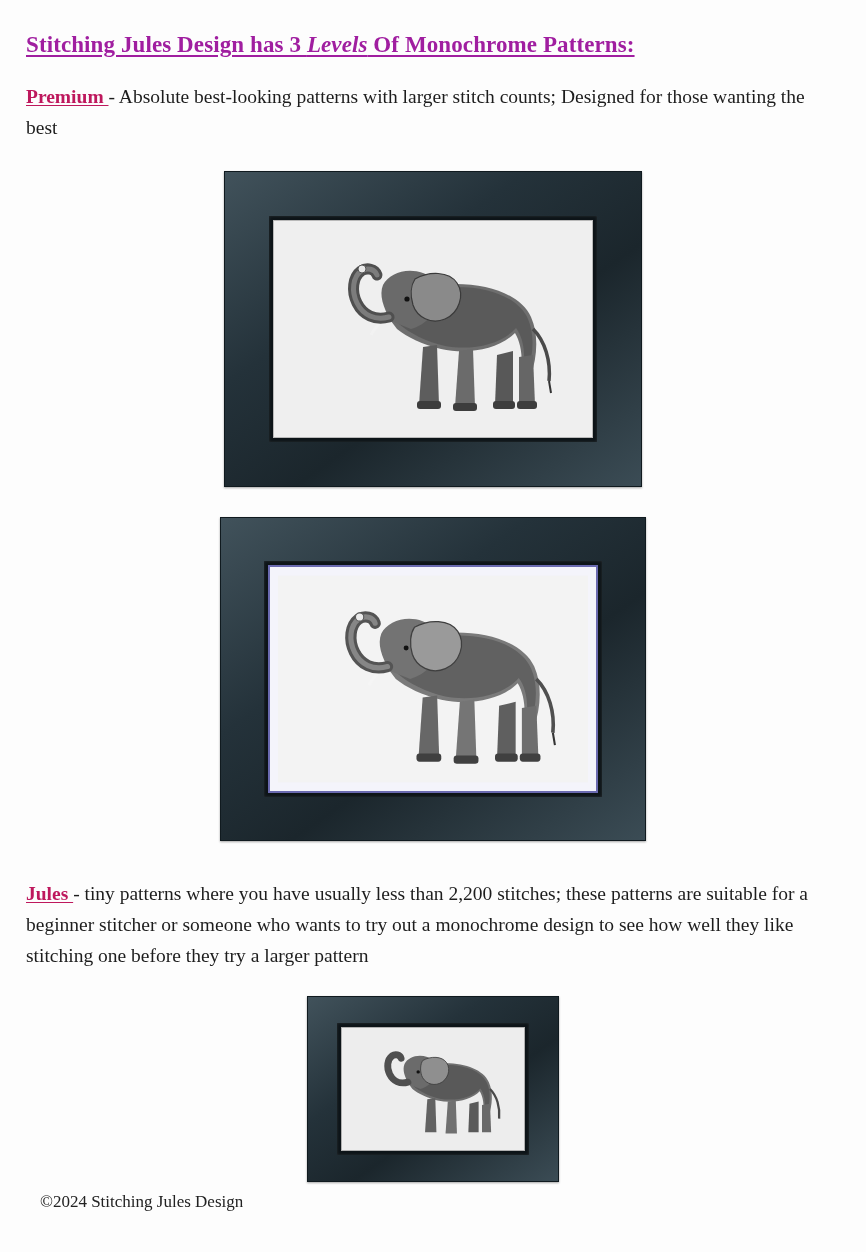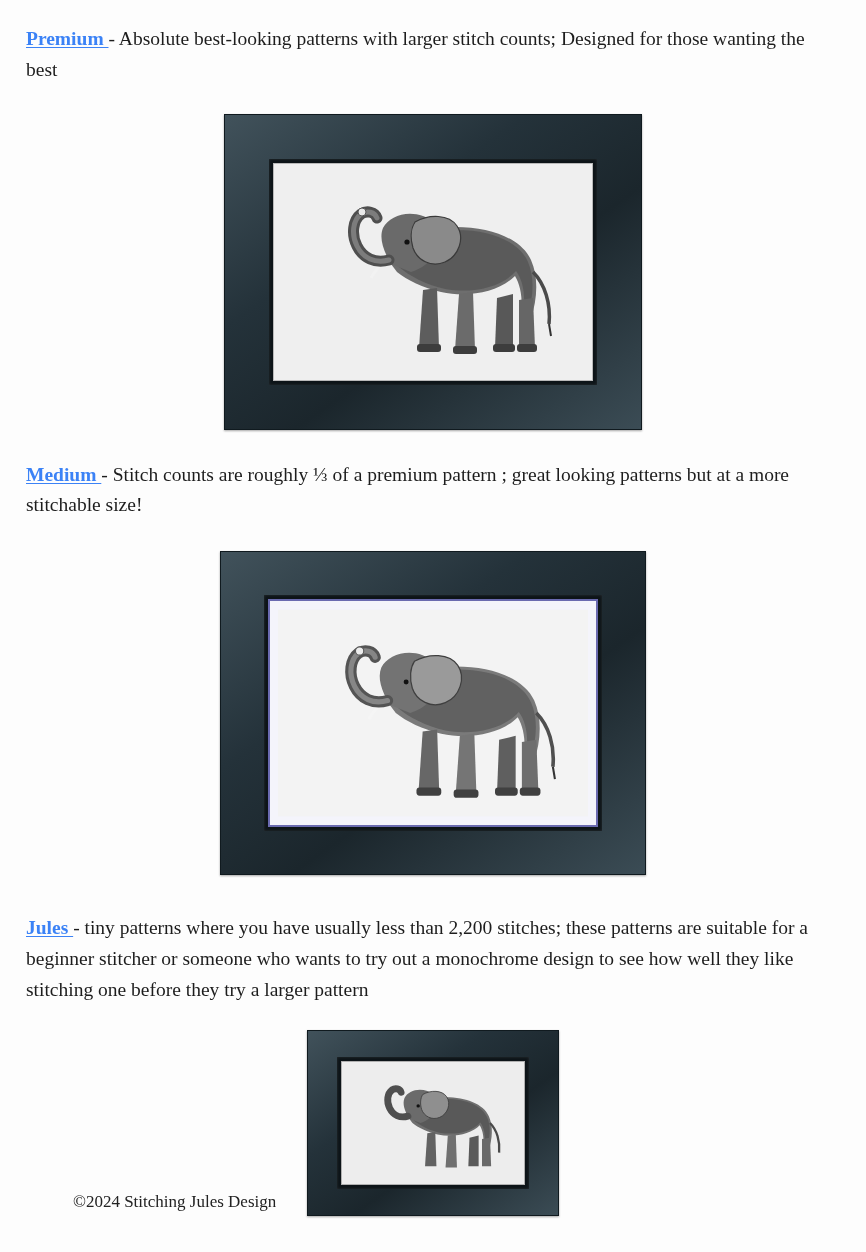--- a/index.html
+++ b/index.html
@@ -39,21 +39,21 @@
   .para {
     font-size: 19.5px;
     line-height: 1.58;
     color: #1d1d1d;
     margin: 0 0 10px 0;
   }
   .para .lead {
     font-weight: bold;
     text-decoration: underline;
     text-underline-offset: 2px;
-    color: #3b82f6;
+    color: #be185d;
   }
   .figure-wrap {
     width: 100%;
     display: flex;
     justify-content: center;
     position: relative;
   }
   .figure-wrap.premium { margin: 28px 0 30px 0; }
   .figure-wrap.medium  { margin: 30px 0 38px 0; }
   .figure-wrap.mini    { margin: 24px 0 10px 0; }
@@ -109,28 +109,30 @@
   .carousel-arrow.left  { left: 260px; }
   .carousel-arrow.right { right: 247px; }
 
   .footer {
     position: absolute;
     left: 40px;
     bottom: 40px;
     font-size: 17px;
     color: #222;
     font-family: "Liberation Serif", serif;
-    margin-left: 33px;
   }
 </style>
 </head>
 <body>
 
 <div class="page">
 
+  <h1 class="doc-title">
+    <span>Stitching Jules Design has 3 </span><span class="em">Levels</span><span> Of Monochrome Patterns:</span>
+  </h1>
 
   <p class="para">
     <span class="lead">Premium </span><span>- Absolute best-looking patterns with larger stitch counts; Designed for those wanting the best</span>
   </p>
 
   <div class="figure-wrap premium">
     <div class="carousel-arrow left">‹</div>
     <div class="carousel-arrow right">›</div>
     <div class="frame premium-frame">
       <div class="bevel">
@@ -167,23 +169,20 @@
 
               <path d="M250 100 C262 112 268 132 266 152" stroke="#4a4a4a" stroke-width="3.5" fill="none"></path>
               <path d="M266 152 L268 164" stroke="#333" stroke-width="2" fill="none"></path>
             </g>
           </svg>
         </div>
       </div>
     </div>
   </div>
 
-  <p class="para">
-    <span class="lead">Medium </span><span>-  Stitch counts are roughly ⅓ of a premium pattern ; great looking patterns but at a more stitchable size!</span>
-  </p>
 
   <div class="figure-wrap medium">
     <div class="frame medium-frame">
       <div class="bevel">
         <div class="mat" style="width:326px;height:224px;">
           <svg class="art" width="310" height="208" viewBox="0 0 300 200">
             <rect x="0" y="0" width="300" height="200" fill="#f3f3f3"></rect>
             <g>
               <path d="M108 92 C112 70 136 56 168 55 C206 54 238 66 248 88 C256 106 254 128 248 146 L238 146 C240 128 238 114 232 104 C216 120 186 126 158 120 C140 116 124 108 114 100 Z" fill="#7a7a7a"></path>
               <path d="M170 58 C206 57 236 69 245 90 C252 106 250 126 245 142 L240 142 C243 124 240 108 233 99 C219 115 190 122 162 117 C144 113 126 104 116 95 C118 74 140 59 170 58 Z" fill="#484848" opacity="0.5"></path>

